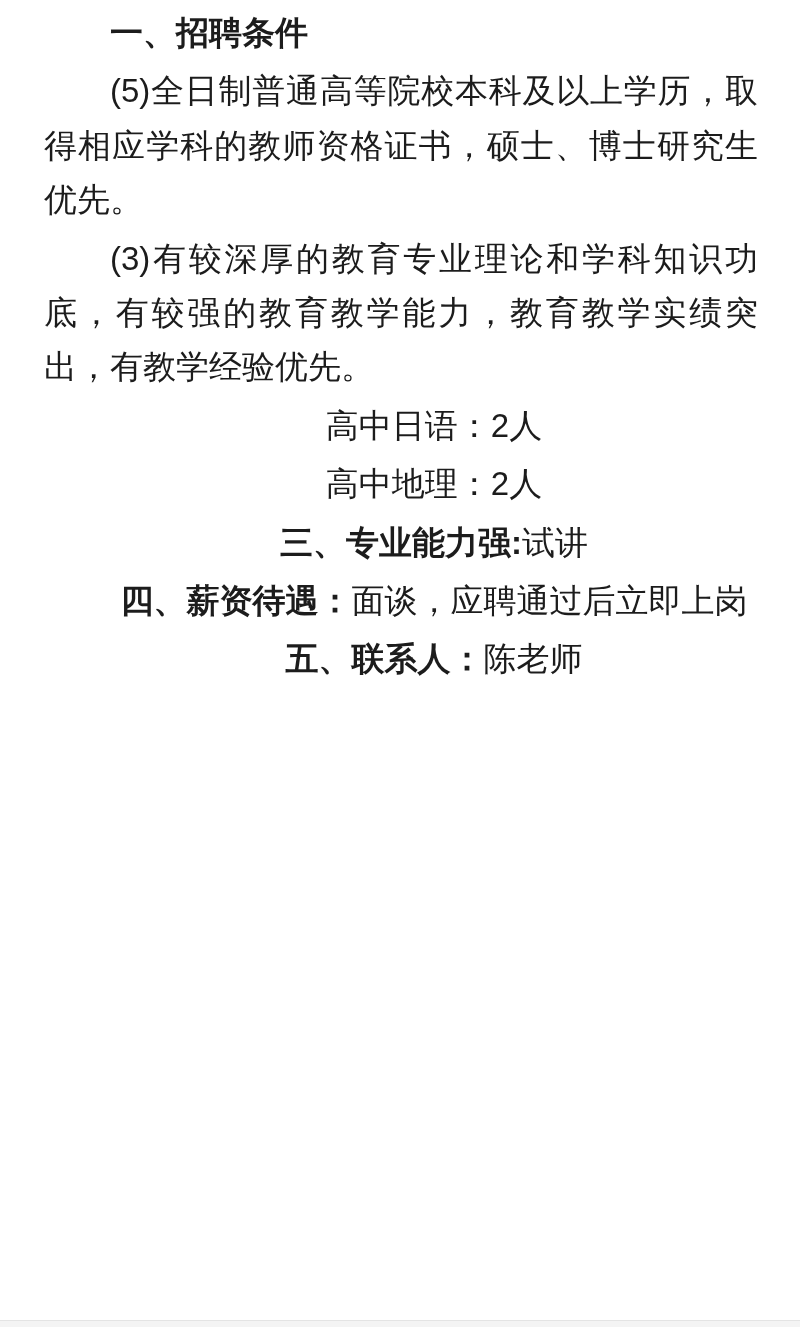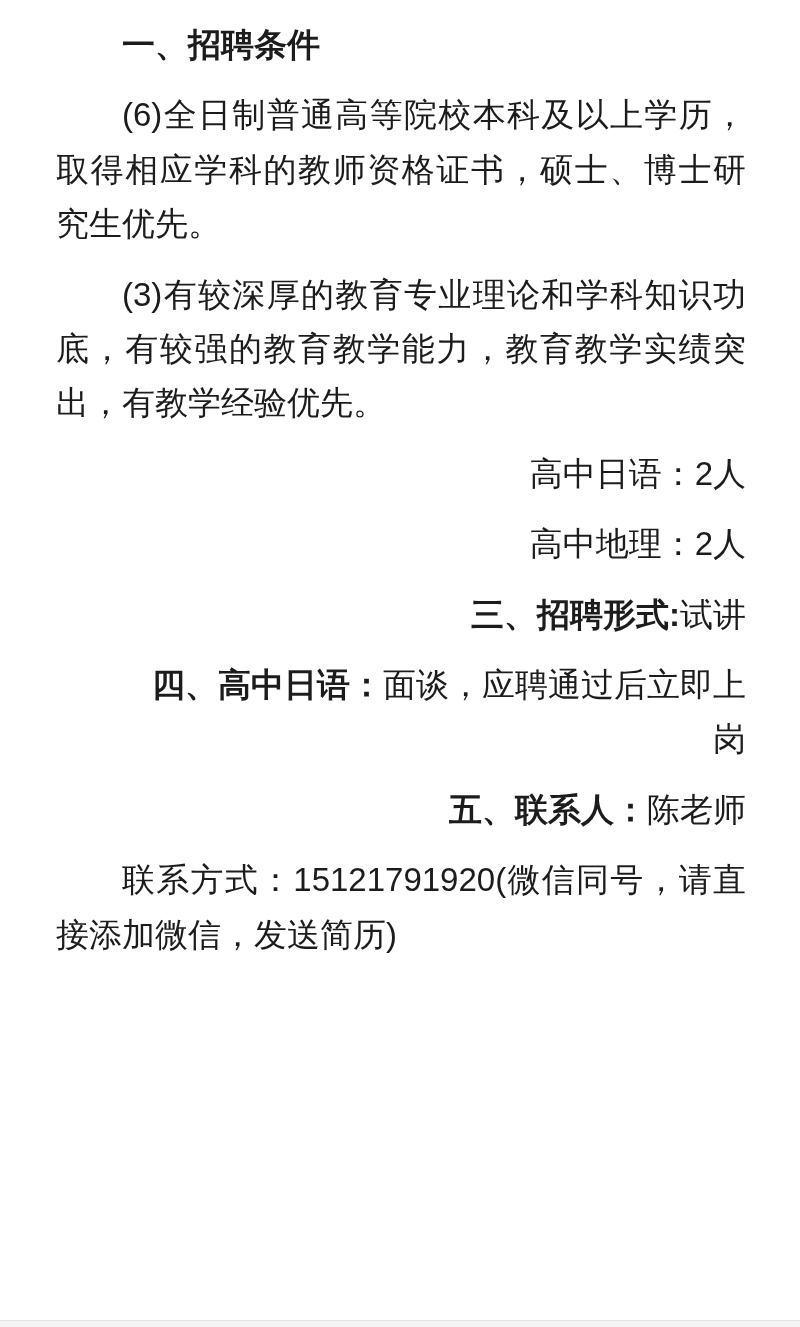--- a/index.html
+++ b/index.html
@@ -17,68 +17,67 @@
     box-sizing: border-box;
     width: 800px;
     padding: 2px 38px 0 40px;
     font-family: "Liberation Sans", "DejaVu Sans", sans-serif;
     font-size: 33px;
     line-height: 54.4px;
     color: #1c1c1c;
     text-align: justify;
   }
   .doc p {
-    margin: 16px;
+    margin: 4px;
     text-indent: 2em;
   }
   .heading {
     font-weight: 700;
   }
   .bold-lead {
     font-weight: 700;
   }
   .normal-text {
     font-weight: 400;
   }
   .list-line {
-    text-align: right;
+    text-align: center;
   }
   .bottom-strip {
     position: absolute;
     left: 0;
     bottom: 0;
     width: 100%;
     height: 6px;
     background: #f4f4f4;
     border-top: 1px solid #e4e4e4;
   }
 </style>
 </head>
 <body>
 
 <div class="doc">
 
   <p class="heading">一、招聘条件</p>
 
 
-  <p>(6)全日制普通高等院校本科及以上学历，取得相应学科的教师资格证书，硕士、博士研究生优先。</p>
+  <p>(5)全日制普通高等院校本科及以上学历，取得相应学科的教师资格证书，硕士、博士研究生优先。</p>
 
   <p>(3)有较深厚的教育专业理论和学科知识功底，有较强的教育教学能力，教育教学实绩突出，有教学经验优先。</p>
 
 
 
 
   <p class="list-line">高中日语：2人</p>
 
 
   <p class="list-line">高中地理：2人</p>
 
-  <p class="list-line"><span class="bold-lead">三、招聘形式:</span><span class="normal-text">试讲</span></p>
+  <p class="list-line"><span class="bold-lead">三、专业能力强:</span><span class="normal-text">试讲</span></p>
 
-  <p class="list-line"><span class="bold-lead">四、高中日语：</span><span class="normal-text">面谈，应聘通过后立即上岗</span></p>
+  <p class="list-line"><span class="bold-lead">四、薪资待遇：</span><span class="normal-text">面谈，应聘通过后立即上岗</span></p>
 
   <p class="list-line"><span class="bold-lead">五、联系人：</span><span class="normal-text">陈老师</span></p>
 
-  <p><span>联系方式：</span><span>15121791920</span><span>(微信同号，请直接添加微信，发送简历)</span></p>
 
 </div>
 
 <div class="bottom-strip"></div>
 
 </body></html>

